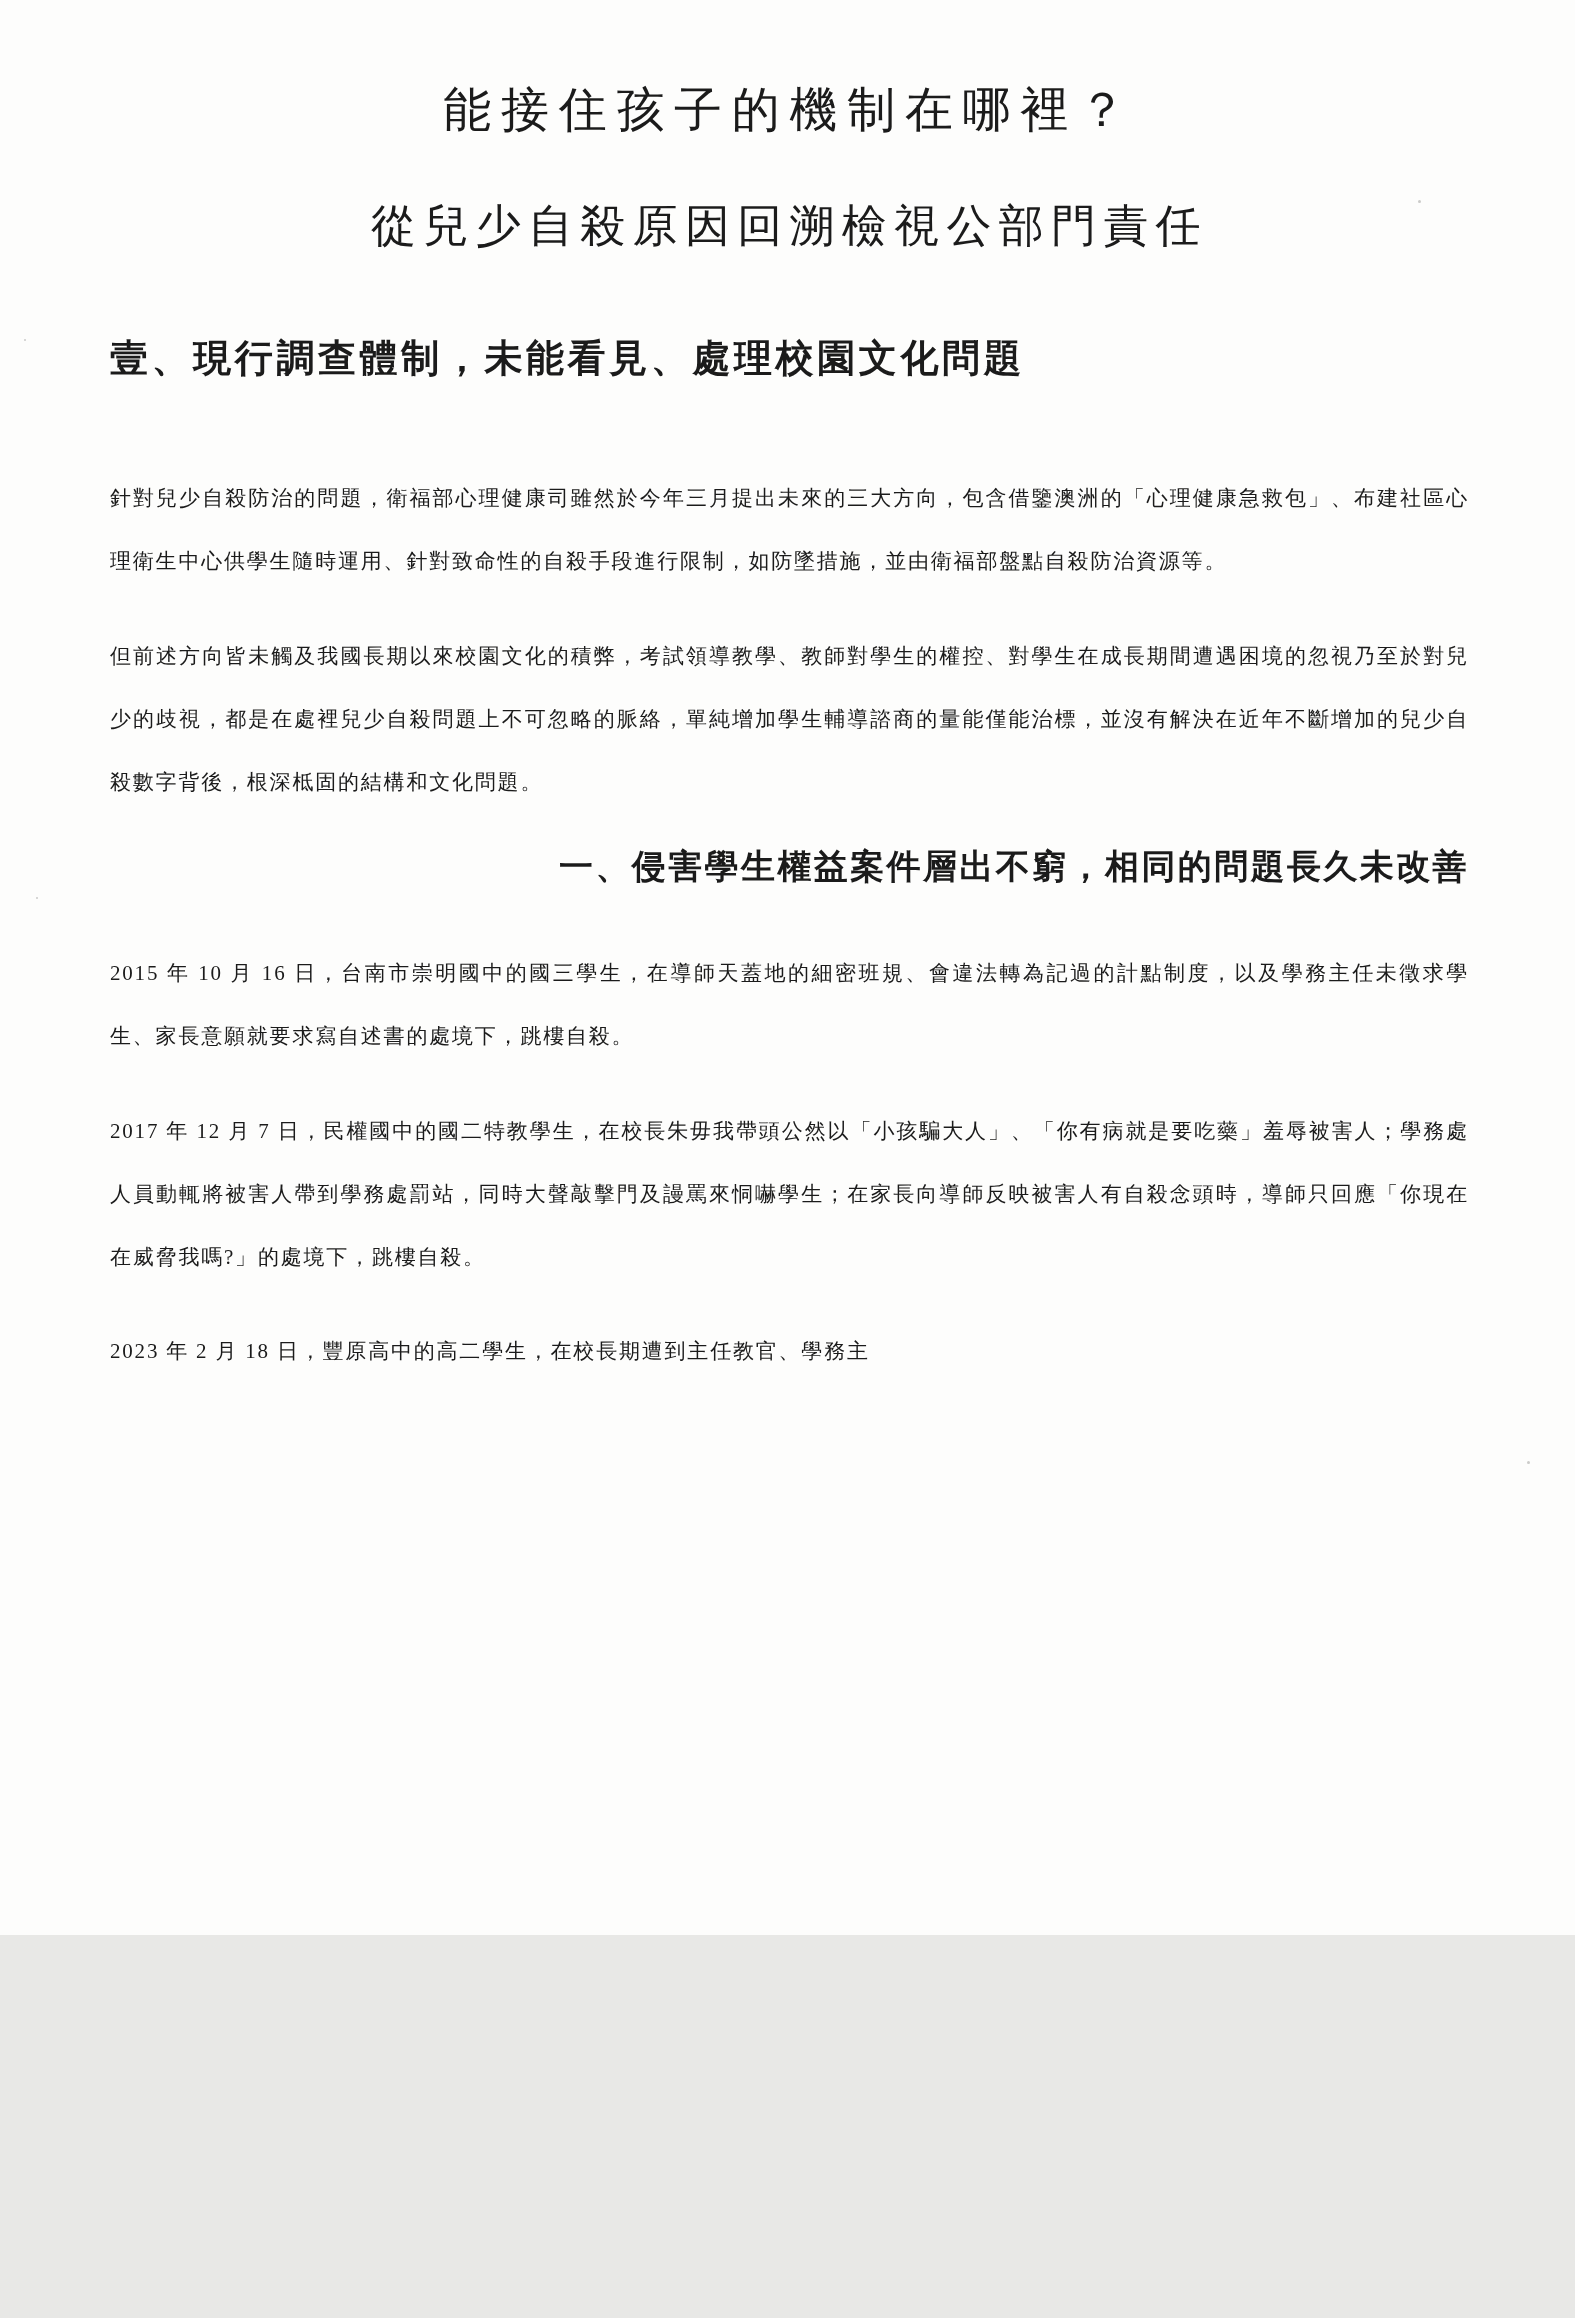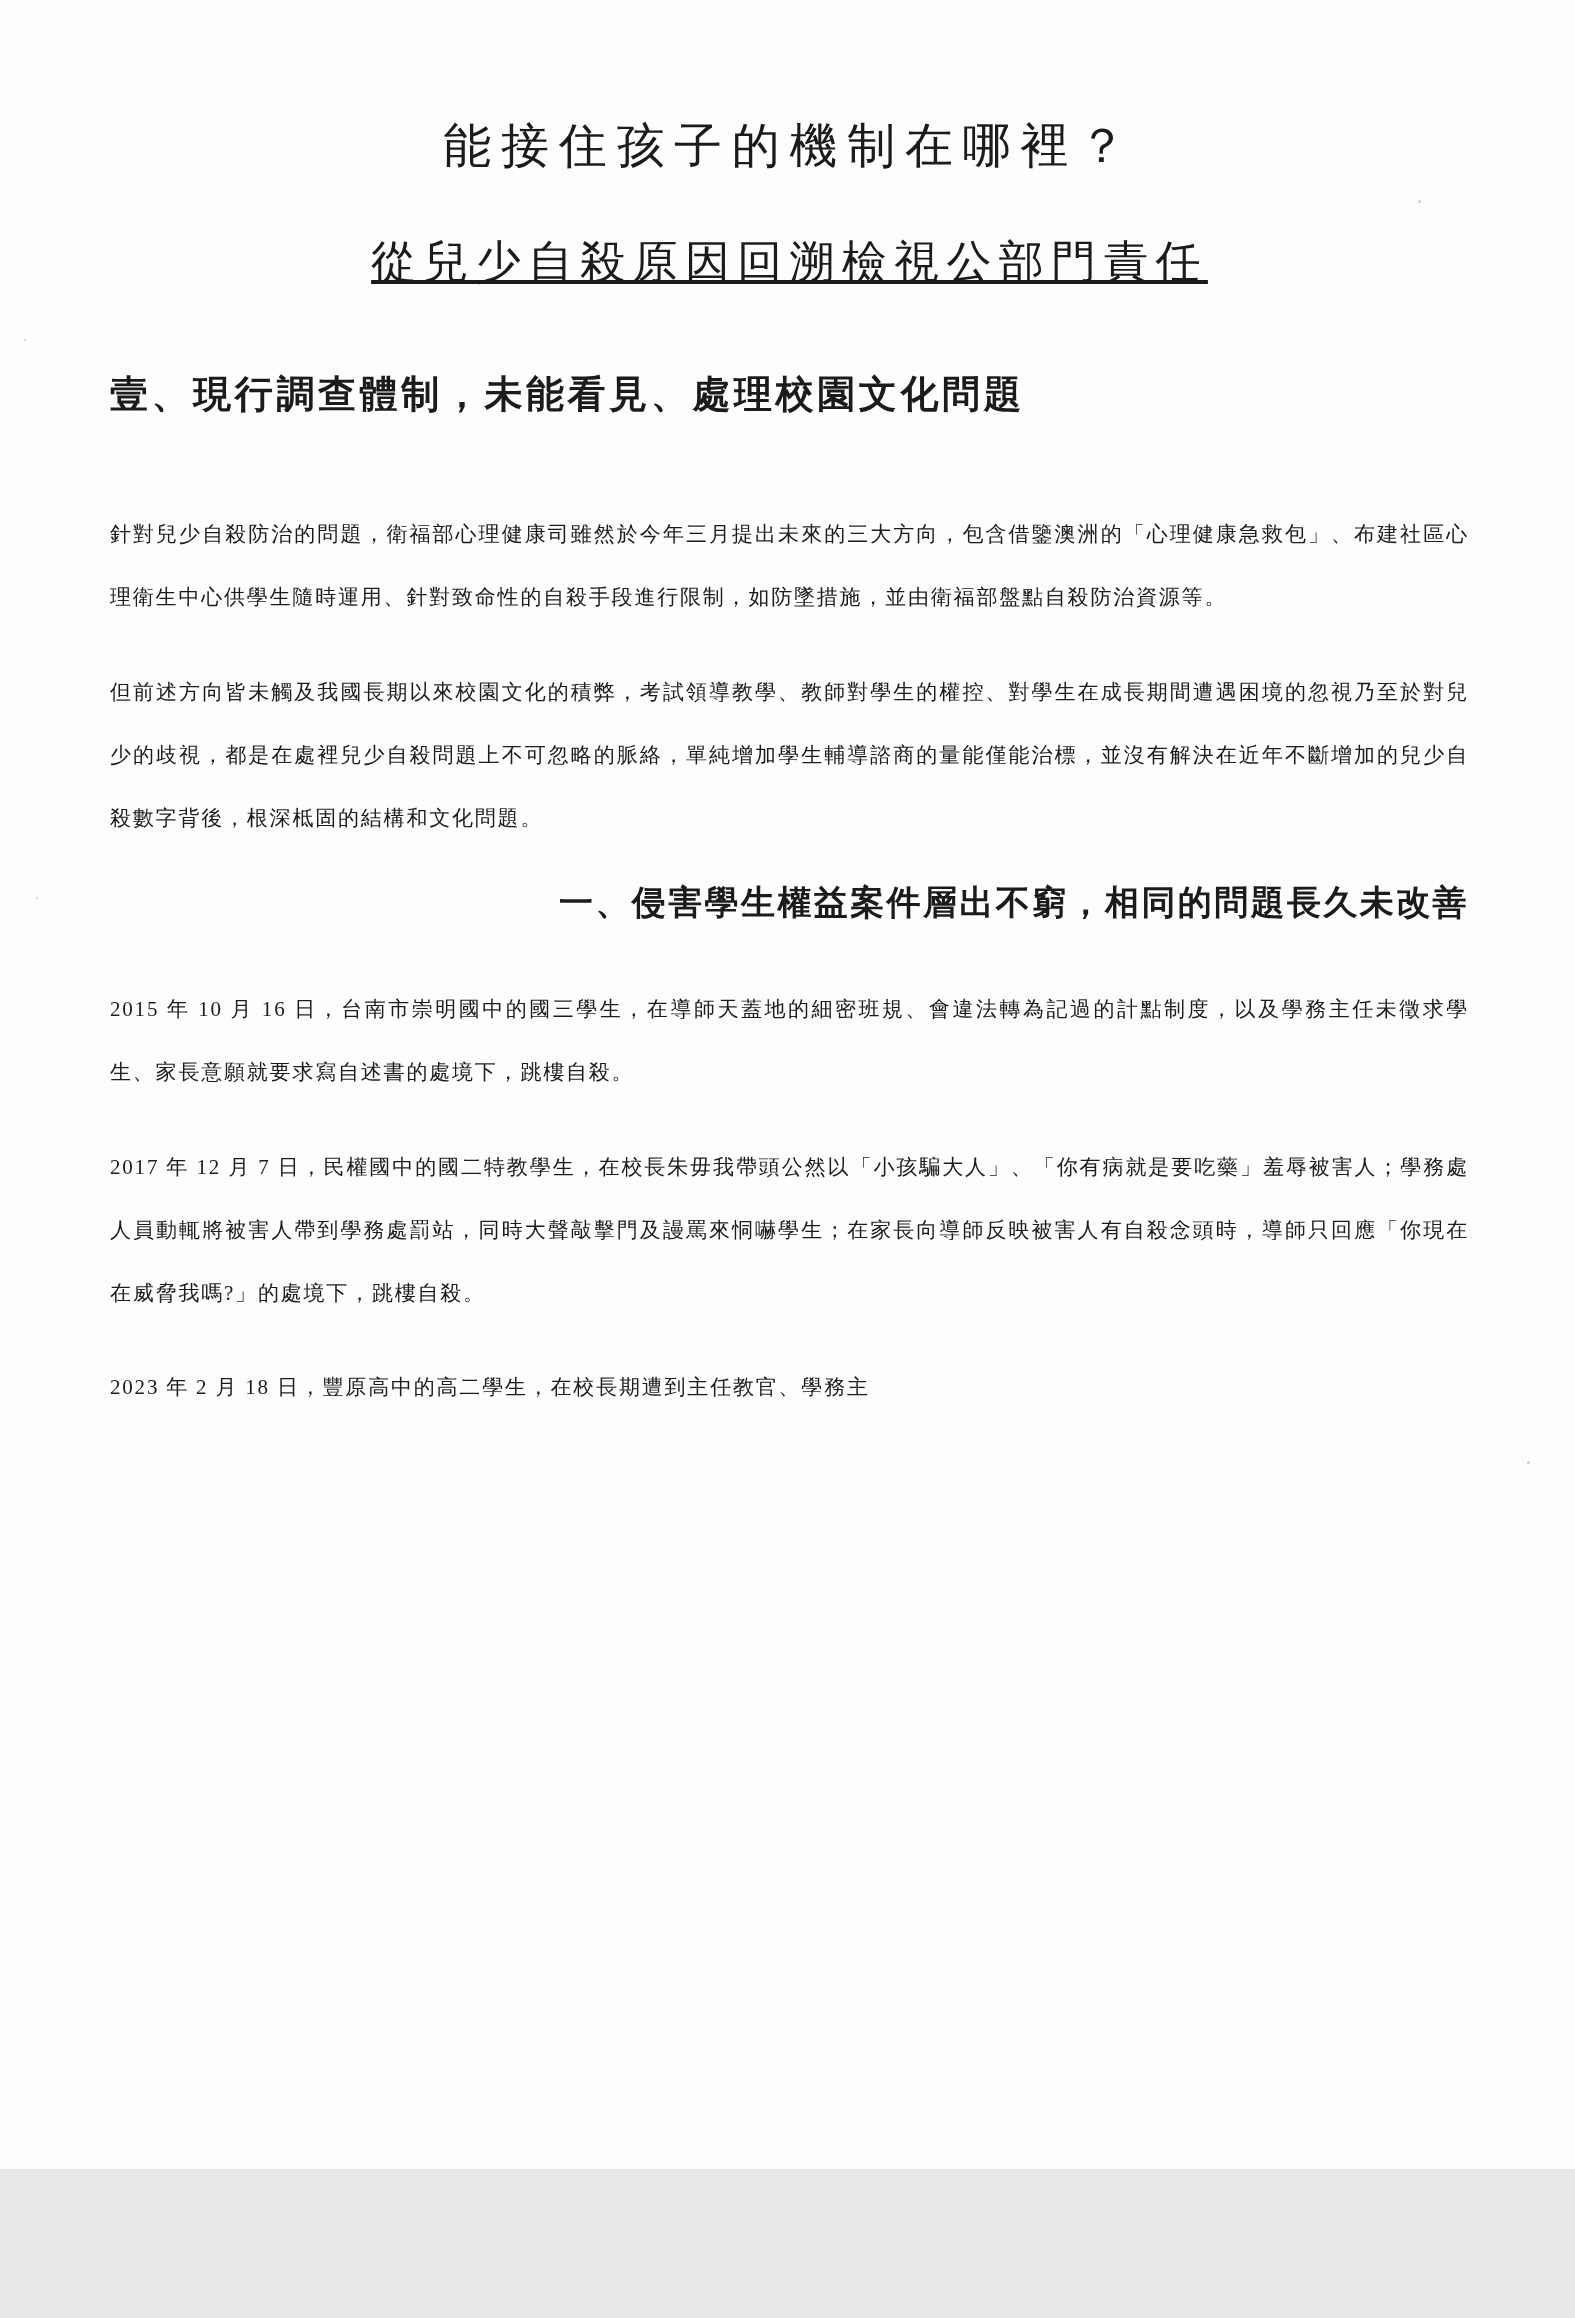--- a/index.html
+++ b/index.html
@@ -3,27 +3,27 @@
 <meta charset="utf-8">
 <style>
   html, body {
     margin: 0;
     padding: 0;
     background: #e8e8e6;
   }
   .page {
     position: relative;
     width: 1575px;
-    height: 2169px;
+    height: 1935px;
     margin: 0 auto;
     background: #fdfdfc;
     color: #1b1b1b;
     font-family: "Liberation Serif", "DejaVu Serif", serif;
     box-sizing: border-box;
-    padding: 116px 106px 0 110px;
+    padding: 80px 106px 0 110px;
     overflow: hidden;
   }
   
   .speckle { position: absolute; background: #9a9a97; border-radius: 50%; opacity: .5; }
   .s1 { width: 3px; height: 3px; left: 1418px; top: 200px; }
   .s2 { width: 2.4px; height: 2.4px; left: 36px;  top: 897px; }
   .s3 { width: 3px; height: 3px; left: 1527px; top: 1461px; }
   .s4 { width: 2.4px; height: 2.4px; left: 24px;  top: 339px; }
 
   .doc-title {
@@ -34,21 +34,20 @@
     margin: 0 0 58px 0;
     line-height: 1.25;
   }
   .doc-subtitle {
     font-size: 45px;
     font-weight: 400;
     text-align: center;
     letter-spacing: 7.3px;
     margin: 0 0 79px 0;
     line-height: 1.28;
-    text-decoration: underline;
   }
   .section-heading {
     font-size: 38px;
     font-weight: 700;
     letter-spacing: 3.6px;
     margin: 0 0 85px 0;
     line-height: 1.25;
   }
   .subsection-heading {
     font-size: 34px;

